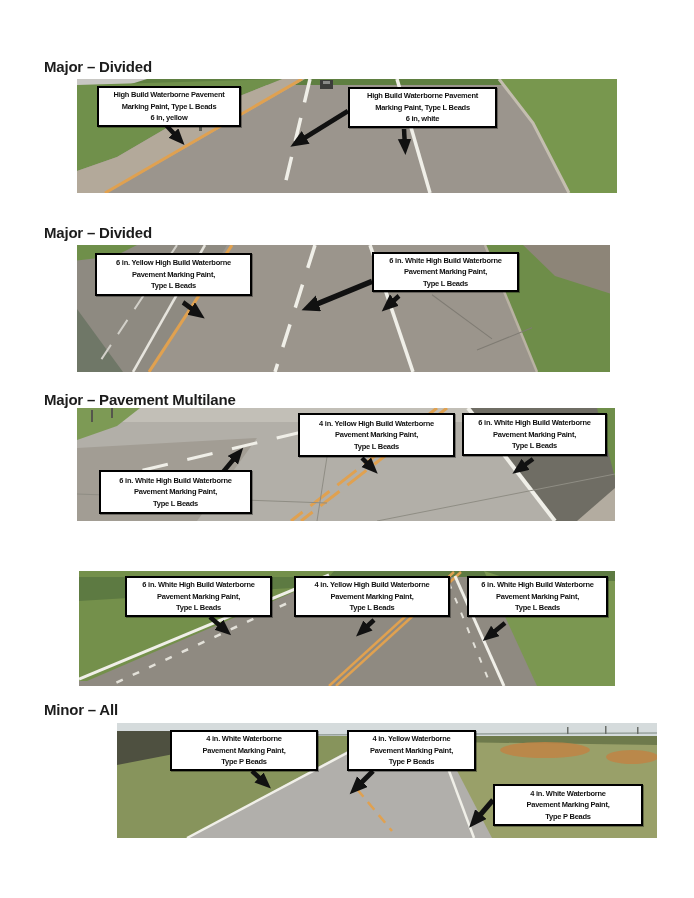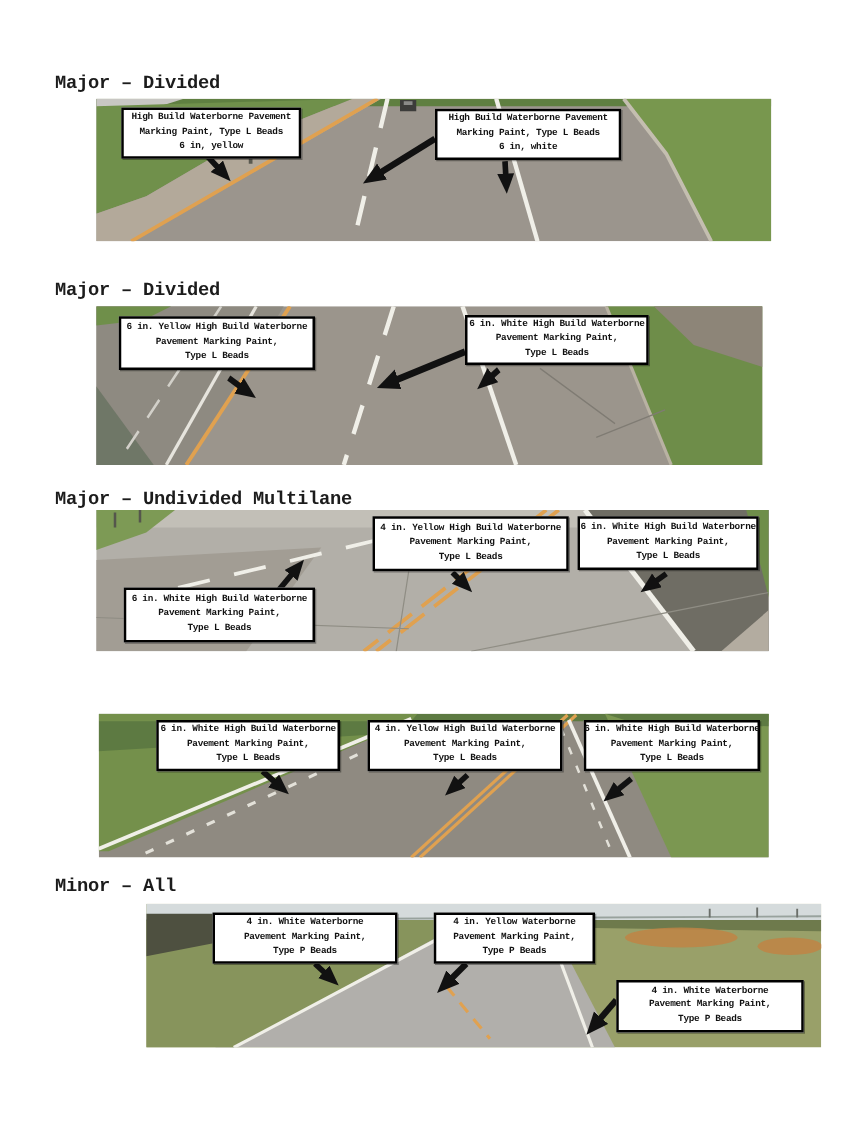--- a/index.html
+++ b/index.html
@@ -1,17 +1,17 @@
 <!DOCTYPE html>
 <html><head>
 <meta charset="utf-8">
 <style>
   html,body{margin:0;padding:0;background:#ffffff;}
   .page{position:relative;width:694px;height:898px;background:#ffffff;
-        font-family:Liberation Mono, monospace;overflow:hidden;}
+        font-family:Liberation Sans, sans-serif;overflow:hidden;}
   .heading{position:absolute;left:44px;font-size:15px;font-weight:bold;
            color:#1c1c1c;letter-spacing:-0.2px;white-space:nowrap;}
   .figure{position:absolute;}
   .figure svg{display:block;position:absolute;left:0;top:0;width:100%;height:100%;}
   .callout{position:absolute;box-sizing:border-box;background:#ffffff;
            border:2px solid #000000;display:flex;flex-direction:column;
            justify-content:center;align-items:center;text-align:center;
            font-weight:bold;font-size:7.5px;line-height:11.5px;color:#111111;
            letter-spacing:-0.25px;padding:5px 2px;box-shadow:1px 1px 0 rgba(0,0,0,0.35);}
   .callout .cl{white-space:nowrap;}
@@ -90,21 +90,21 @@
       <div class="cl">Pavement Marking Paint,</div>
       <div class="cl">Type L Beads</div>
     </div>
     <div class="callout" style="left:295px;top:7px;width:147px;height:40px;">
       <div class="cl">6 in. White High Build Waterborne</div>
       <div class="cl">Pavement Marking Paint,</div>
       <div class="cl">Type L Beads</div>
     </div>
   </div>
 
-  <div class="heading" style="top:391px;">Major – Undivided Multilane</div>
+  <div class="heading" style="top:391px;">Major – Pavement Multilane</div>
   <div class="figure" style="left:77px;top:408px;width:538px;height:113px;">
     <svg viewBox="0 0 538 113" preserveAspectRatio="none">
       <defs>
           <marker id="m3" markerWidth="4" markerHeight="4" refX="1.8" refY="1.5" orient="auto" markerUnits="strokeWidth">
             <path d="M0,0 L3.6,1.5 L0,3 Z" fill="#111111"></path>
           </marker>
         </defs>
       <rect x="0" y="0" width="538" height="113" fill="#b2afa8"></rect>
       <rect x="0" y="0" width="538" height="14" fill="#c2bfb7"></rect>
       <polygon points="0,40 180,30 120,113 0,113" fill="#a29d94"></polygon>

